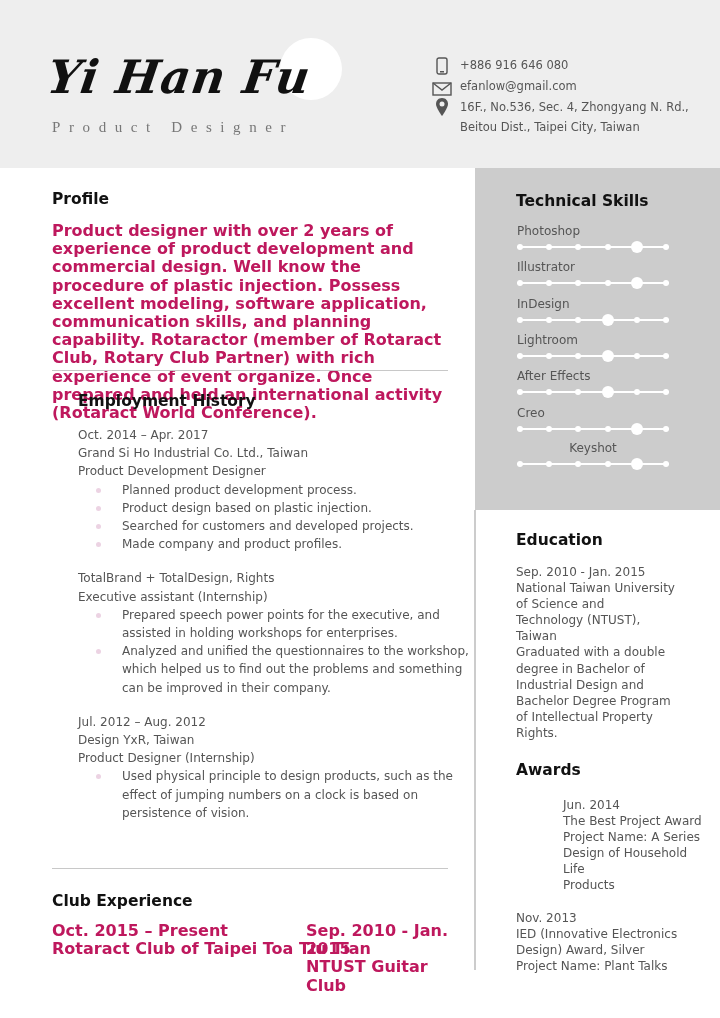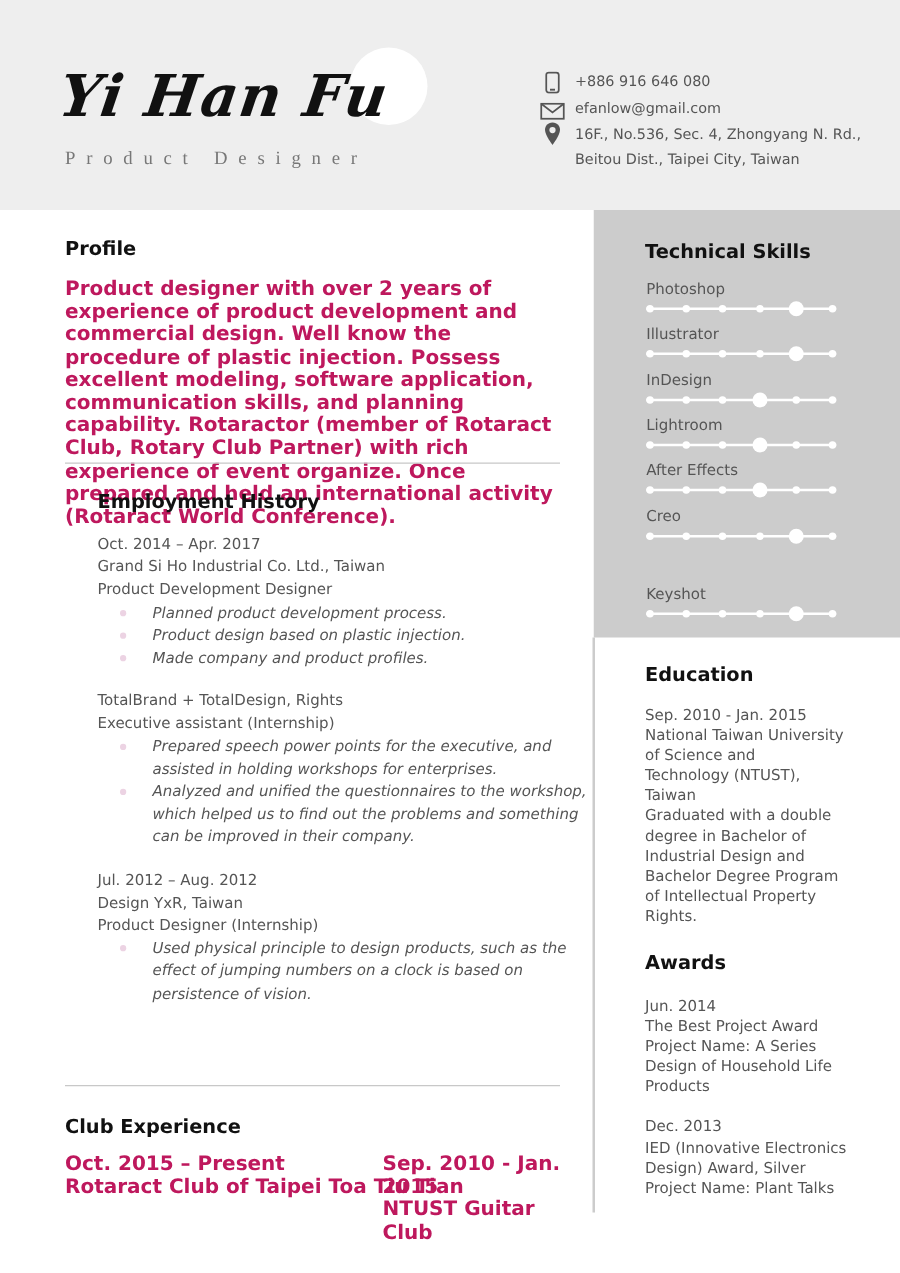--- a/index.html
+++ b/index.html
@@ -22,21 +22,21 @@
   .p{font-size:16px;line-height:18.2px;color:#be185d;font-weight:bold;}
   .divider{position:absolute;height:1px;background:#c8c8c8;}
   .skill{position:absolute;left:517px;}
   .skill-label{font-size:12px;color:#555;height:18px;line-height:18px;}
   .track{position:relative;width:152px;height:14px;}
   .track .line{position:absolute;left:0;right:0;top:6px;height:2px;background:#fff;}
   .track .dot{position:absolute;top:4px;width:6px;height:6px;border-radius:50%;background:#fff;margin-left:-3px;}
   .track .dot.big{top:1px;width:12px;height:12px;margin-left:-6px;}
   .job{margin-bottom:16px;}
   .job .l{font-size:12px;line-height:18.2px;color:#555;}
-  .bullets{margin:0;padding:0;list-style:none;font-style:italic;}
+  .bullets{margin:0;padding:0;list-style:none;}
   .bullets li{position:relative;padding-left:44px;font-size:12px;line-height:18.2px;color:#555;}
   .bullets li .b{position:absolute;left:18px;top:7px;width:5px;height:5px;border-radius:50%;background:#ecd3e3;}
   .rp{font-size:12px;line-height:16.1px;color:#555;}
 </style>
 </head>
 <body>
 
 <div class="header">
   <div class="circle"></div>
   <div class="name">Yi Han Fu</div>
@@ -85,20 +85,21 @@
 <div class="section" style="left:54px;top:392px;width:394px;margin-left:24px;">
   <h2>Employment History</h2>
   <div id="jobs" style="margin-top:16px;">
       <div class="job">
         <div class="l">Oct. 2014 – Apr. 2017</div>
         <div class="l">Grand Si Ho Industrial Co. Ltd., Taiwan</div>
         <div class="l">Product Development Designer</div>
         <ul class="bullets">
           <li><span class="b"></span><span>Planned product development process.</span></li>
           <li><span class="b"></span><span>Product design based on plastic injection.</span></li>
+          <li><span class="b"></span><span>Searched for customers and developed projects.</span></li>
           <li><span class="b"></span><span>Made company and product profiles.</span></li>
         </ul>
       </div>
       <div class="job">
         <div class="l">TotalBrand + TotalDesign, Rights</div>
         <div class="l">Executive assistant (Internship)</div>
         <ul class="bullets">
           <li><span class="b"></span><span>Prepared speech power points for the executive, and assisted in holding workshops for enterprises.</span></li>
           <li><span class="b"></span><span>Analyzed and unified the questionnaires to the workshop, which helped us to find out the problems and something can be improved in their company.</span></li>
         </ul>
@@ -198,21 +199,21 @@
       <div class="track">
         <div class="line"></div>
         <div class="dot" style="left: 3px;"></div>
         <div class="dot" style="left: 32.2px;"></div>
         <div class="dot" style="left: 61.4px;"></div>
         <div class="dot" style="left: 90.6px;"></div>
         <div class="dot big" style="left: 119.8px;"></div>
         <div class="dot" style="left: 149px;"></div>
       </div>
     </div>
-    <div class="skill" style="top: 466px;">
+    <div class="skill" style="top: 439px; text-align: center;">
       <div class="skill-label">Keyshot</div>
       <div class="track">
         <div class="line"></div>
         <div class="dot" style="left: 3px;"></div>
         <div class="dot" style="left: 32.2px;"></div>
         <div class="dot" style="left: 61.4px;"></div>
         <div class="dot" style="left: 90.6px;"></div>
         <div class="dot big" style="left: 119.8px;"></div>
         <div class="dot" style="left: 149px;"></div>
       </div>
@@ -232,27 +233,27 @@
       <div class="rp">Industrial Design and</div>
       <div class="rp">Bachelor Degree Program</div>
       <div class="rp">of Intellectual Property</div>
       <div class="rp">Rights.</div>
     </div>
 </div>
 
 <div class="section" style="left:516px;top:761px;width:190px;">
   <h2>Awards</h2>
   <div id="awards" style="margin-top:18px;">
-      <div style="margin-bottom: 16px;">
+      <div style="margin-bottom: 16px; margin-left: 47px;">
         <div class="rp">Jun. 2014</div>
         <div class="rp">The Best Project Award</div>
         <div class="rp">Project Name: A Series</div>
         <div class="rp">Design of Household Life</div>
         <div class="rp">Products</div>
       </div>
       <div style="margin-bottom: 16px;">
-        <div class="rp">Dec. 2013</div>
+        <div class="rp">Nov. 2013</div>
         <div class="rp">IED (Innovative Electronics</div>
         <div class="rp">Design) Award, Silver</div>
         <div class="rp">Project Name: Plant Talks</div>
       </div>
     </div>
 </div>
 
 </body></html>

